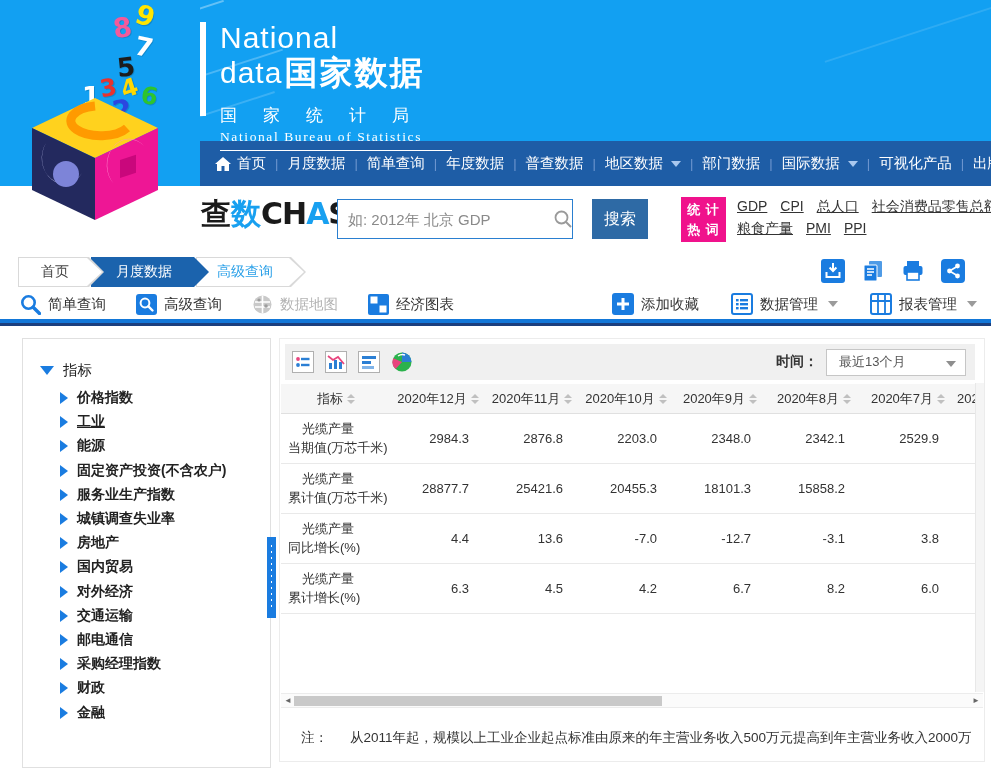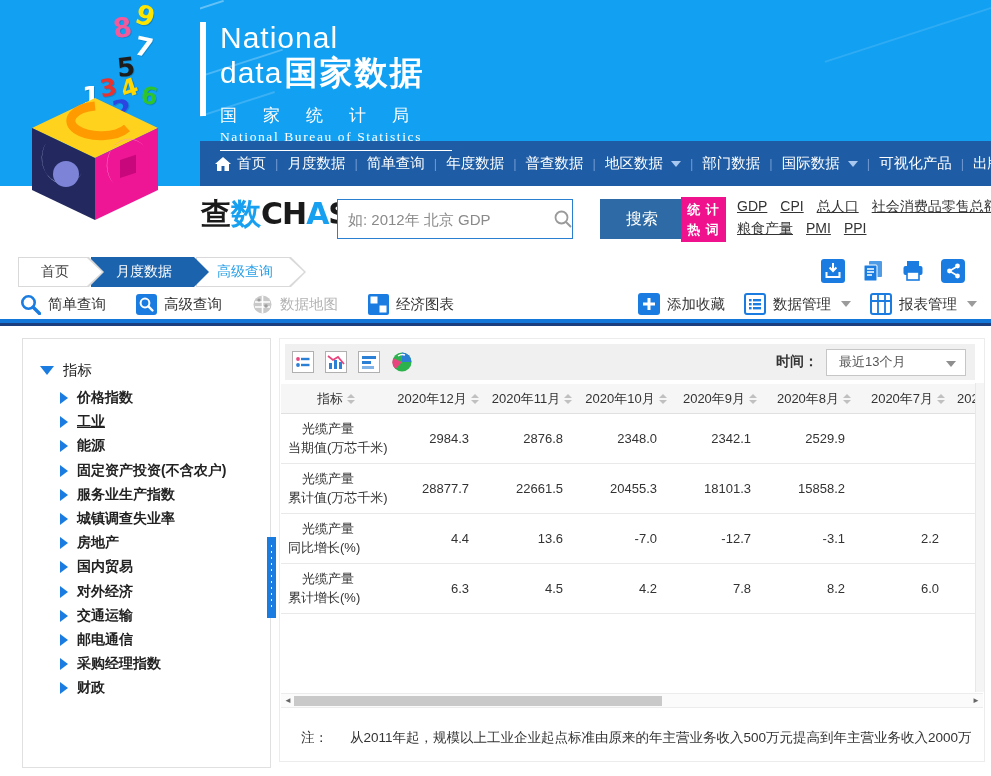--- a/index.html
+++ b/index.html
@@ -28,40 +28,40 @@
 
   
   .search-row { position:absolute; left:0; top:186px; width:991px; height:68px; background:#fff; }
   .chashu { position:absolute; left:201px; top:8px; font-size:30px; font-weight:bold; letter-spacing:0; white-space:nowrap; }
   .chashu .dk { color:#1a1a1a; } .chashu .bl { color:#18a0f0; }
   .chashu .lat { font-family:"DejaVu Sans", sans-serif; letter-spacing:-1px; }
   .search-box { position:absolute; left:337px; top:13px; width:236px; height:40px; border:1px solid #2a7fd0; background:#fff; display:flex; align-items:center; }
   .search-box input { flex:1; border:0; outline:none; font-size:15px; color:#444; padding:0 6px 0 10px; font-family:"Liberation Sans", sans-serif; background:transparent; }
   .search-box input::placeholder { color:#8a8a8a; }
   .sb-mag { margin-right:9px; flex:0 0 auto; display:flex; }
-  .search-btn { position:absolute; left:592px; top:13px; width:84px; height:40px; background:#2e6aa5; color:#fff; font-size:16px; border:0; cursor:pointer; font-family:"Liberation Sans", sans-serif;margin-left:8px; }
+  .search-btn { position:absolute; left:592px; top:13px; width:56px; height:40px; background:#2e6aa5; color:#fff; font-size:16px; border:0; cursor:pointer; font-family:"Liberation Sans", sans-serif; }
   .hot-badge { position:absolute; left:681px; top:11px; width:45px; height:45px; background:#f0128c; color:#fff; font-size:13px; font-weight:bold; text-align:center; line-height:20px; padding-top:3px; letter-spacing:1px; }
   .hot-words { position:absolute; left:737px; top:9px; width:246px; }
   .hot-row { display:flex; gap:13px; font-size:14px; color:#333; line-height:22px; white-space:nowrap; }
   .hot-word { cursor:pointer;text-decoration:underline; }
 
   
   .crumb-row { position:absolute; left:0; top:255px; width:991px; height:34px; background:#fff; }
   .crumb-tabs { position:absolute; left:18px; top:2px; display:flex; }
   .tab { position:relative; height:30px; }
   .tab .edge, .tab .face { position:absolute; inset:0; clip-path:polygon(0 0, calc(100% - 15px) 0, 100% 50%, calc(100% - 15px) 100%, 0 100%); }
   .tab .face { inset:1px 2px 1px 1px; }
   .tab .lbl { position:absolute; inset:0; display:flex; align-items:center; justify-content:center; padding-right:12px; font-size:14px; }
   .tab+.tab { margin-left:-13px; }
   .quick-icons { position:absolute; right:26px; top:4px; display:flex; gap:16px; }
   .qicon { width:24px; height:24px; cursor:pointer; display:flex; }
 
   
   .tool-row { position:absolute; left:0; top:289px; width:991px; height:30px; display:flex; align-items:center; justify-content:space-between; padding:0 14px 0 20px; }
-  .tools-left { display:flex; gap:30px; } .tools-right { display:flex; gap:19px; }
+  .tools-left { display:flex; gap:30px; } .tools-right { display:flex; gap:32px; }
   .tool-item { display:flex; align-items:center; gap:7px; font-size:14.5px; color:#333; cursor:pointer; white-space:nowrap; }
   .tool-item.disabled { color:#b3b3b3; cursor:default;text-align:center; }
   .tcaret { width:0; height:0; border-left:5px solid transparent; border-right:5px solid transparent; border-top:6px solid #9b9b9b; margin-left:3px; }
   .blue-rule { position:absolute; left:0; top:319px; width:991px; }
   .rule-a { height:4px; background:#1277d8; } .rule-b { height:3px; background:#1b3f7e; }
 
   
   .sidebar { position:absolute; left:22px; top:338px; width:249px; height:430px; border:1px solid #e0e0e0; background:#fff; overflow:hidden; }
   .tree-root { display:flex; align-items:center; gap:9px; padding:22px 0 6px 17px; font-size:14.5px; color:#222; cursor:pointer; }
   .tri-down { width:0; height:0; border-left:7px solid transparent; border-right:7px solid transparent; border-top:9px solid #1a7ce0; }
@@ -421,20 +421,24 @@
           <span>邮电通信</span>
         </li>
         <li class="">
           <span class="tri-right"></span>
           <span>采购经理指数</span>
         </li>
         <li class="">
           <span class="tri-right"></span>
           <span>财政</span>
         </li>
+        <li class="">
+          <span class="tri-right"></span>
+          <span>金融</span>
+        </li>
       </ul>
   </div>
   <div class="splitter"></div>
 
   <div class="main">
     <div class="table-toolbar">
       <div class="view-icons" id="view-icons">
           <span class="vicon">
             <svg width="22" height="22" viewBox="0 0 22 22">
               <rect x=".5" y=".5" width="21" height="21" fill="#fff" stroke="#b0b0b0"></rect>
@@ -534,59 +538,60 @@
             <span>202</span>
           </div>
         </div>
         <div class="grow drow">
           <div class="name-cell">
             <div class="l1">光缆产量</div>
             <div class="l2">当期值(万芯千米)</div>
           </div>
           <div class="val-cell">2984.3</div>
           <div class="val-cell">2876.8</div>
+          <div class="val-cell">2203.0</div>
           <div class="val-cell">2348.0</div>
           <div class="val-cell">2342.1</div>
           <div class="val-cell">2529.9</div>
           <div class="val-cell"></div>
         </div>
         <div class="grow drow">
           <div class="name-cell">
             <div class="l1">光缆产量</div>
             <div class="l2">累计值(万芯千米)</div>
           </div>
           <div class="val-cell">28877.7</div>
-          <div class="val-cell">22661.5</div>
+          <div class="val-cell">25421.6</div>
           <div class="val-cell">20455.3</div>
           <div class="val-cell">18101.3</div>
           <div class="val-cell">15858.2</div>
           <div class="val-cell"></div>
         </div>
         <div class="grow drow">
           <div class="name-cell">
             <div class="l1">光缆产量</div>
             <div class="l2">同比增长(%)</div>
           </div>
           <div class="val-cell">4.4</div>
           <div class="val-cell">13.6</div>
           <div class="val-cell">-7.0</div>
           <div class="val-cell">-12.7</div>
           <div class="val-cell">-3.1</div>
-          <div class="val-cell">2.2</div>
+          <div class="val-cell">3.8</div>
           <div class="val-cell"></div>
         </div>
         <div class="grow drow">
           <div class="name-cell">
             <div class="l1">光缆产量</div>
             <div class="l2">累计增长(%)</div>
           </div>
           <div class="val-cell">6.3</div>
           <div class="val-cell">4.5</div>
           <div class="val-cell">4.2</div>
-          <div class="val-cell">7.8</div>
+          <div class="val-cell">6.7</div>
           <div class="val-cell">8.2</div>
           <div class="val-cell">6.0</div>
           <div class="val-cell"></div>
         </div>
       </div>
 
     <div class="vscroll"></div>
     <div class="hscroll">
       <span class="hs-arr l">◄</span>
       <div class="hs-thumb"></div>

